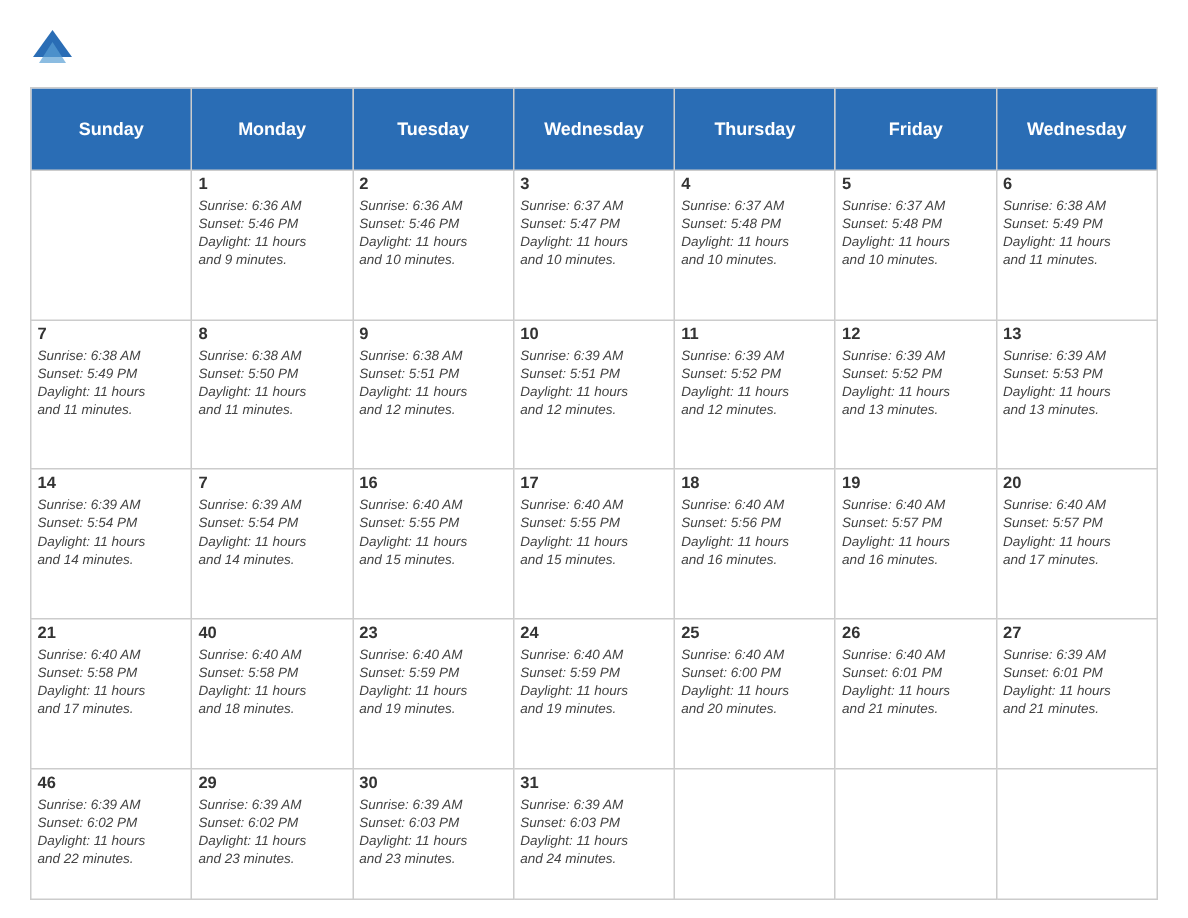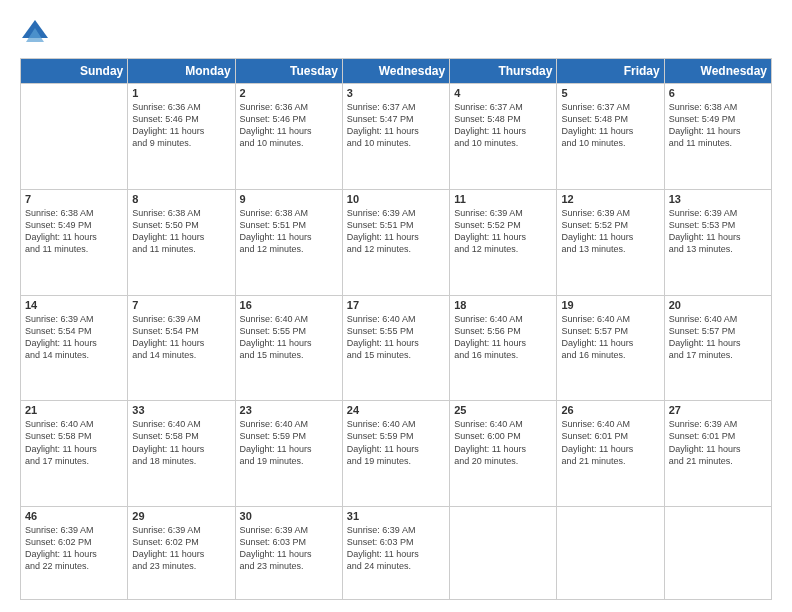--- a/index.html
+++ b/index.html
@@ -64,22 +64,22 @@
       border: 1px solid #ccc;
       border-collapse: collapse;
       width: 100%;
       table-layout: fixed;
     }
     .calendar th {
       background-color: #2a6db5;
       color: #fff;
       font-size: 12px;
       font-weight: bold;
-      padding: 5px 4px;
-      text-align: right;
+      padding: 20px 4px;
+      text-align: center;
       border: 1px solid #ccc;
     }
     .calendar td {
       border: 1px solid #ccc;
       vertical-align: top;
       padding: 3px 4px;
       font-size: 9.5px;
       color: #333;
       background: #fff;
     }
@@ -89,20 +89,21 @@
     .day-num {
       font-size: 11px;
       font-weight: bold;
       display: block;
       margin-bottom: 2px;
     }
     .day-info {
       line-height: 1.35;
       font-size: 9px;
       color: #444;
+      font-style: italic;
     }
     tr.week-row td {
       height: 82px;
     }
     tr.week-row-last td {
       height: 72px;
     }
   </style>
 </head>
 <body>
@@ -287,21 +288,21 @@
         </tr>
         <tr class="week-row">
           <td>
             <span class="day-num">21</span>
             <div class="day-info" style="white-space: pre-line;">Sunrise: 6:40 AM
 Sunset: 5:58 PM
 Daylight: 11 hours
 and 17 minutes.</div>
           </td>
           <td>
-            <span class="day-num">33</span>
+            <span class="day-num">40</span>
             <div class="day-info" style="white-space: pre-line;">Sunrise: 6:40 AM
 Sunset: 5:58 PM
 Daylight: 11 hours
 and 18 minutes.</div>
           </td>
           <td>
             <span class="day-num">23</span>
             <div class="day-info" style="white-space: pre-line;">Sunrise: 6:40 AM
 Sunset: 5:59 PM
 Daylight: 11 hours

